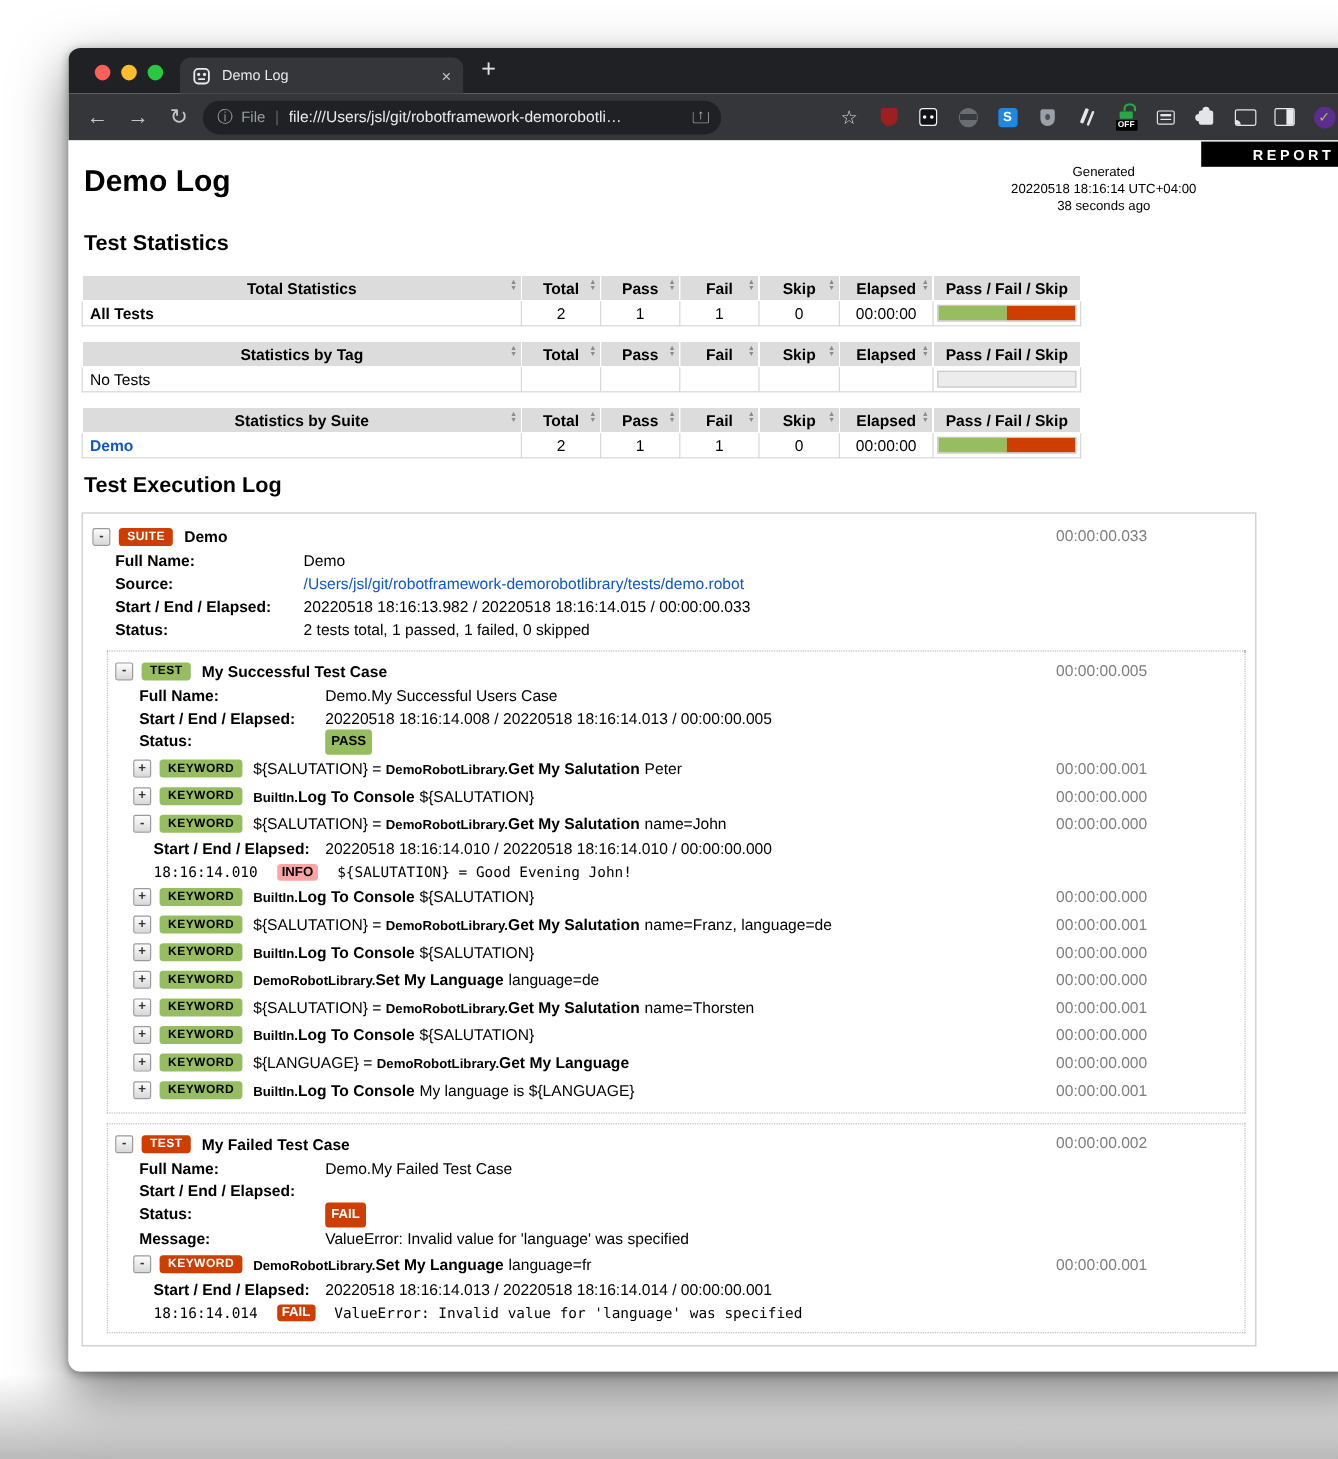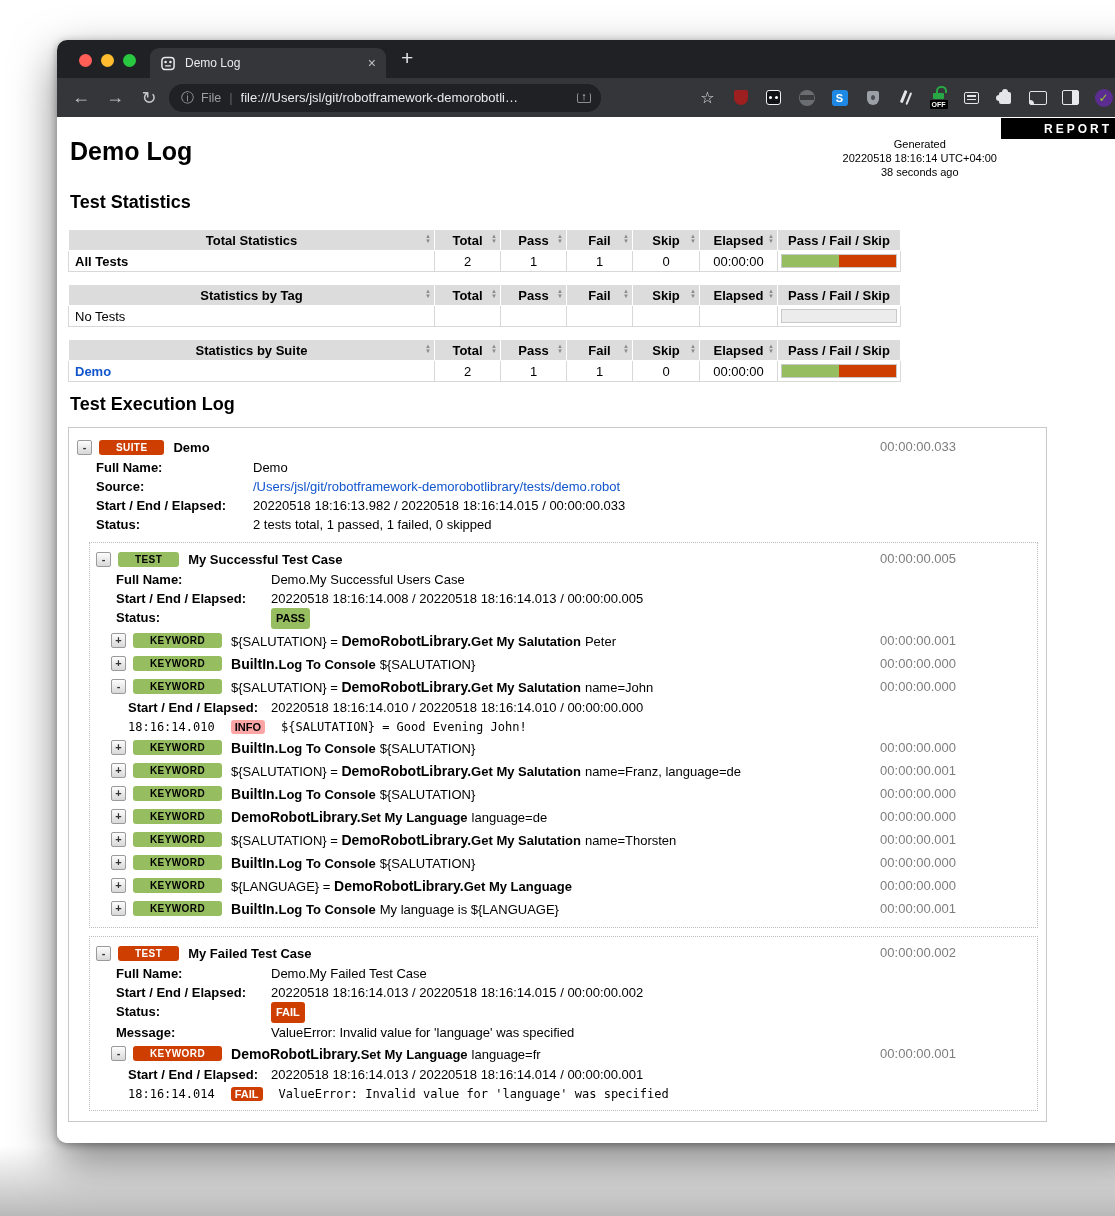--- a/index.html
+++ b/index.html
@@ -79,32 +79,32 @@
   a.src{color:#15c;text-decoration:none;cursor:pointer;}
   .bar{width:114px;height:12px;margin:0 auto;background:#ececec;border:1px solid #c9c9c9;display:flex;overflow:hidden;}
   .bar span{height:100%;display:block;}
   
   .exec{position:absolute;left:11px;top:310px;width:977px;border:1px solid #c9c9c9;padding:8px 8px 10px 8px;box-sizing:content-box;
         width:961px;font-size:13px;}
   .exec{position:absolute;}
   .row-header{display:flex;align-items:center;height:22px;}
   .toggle{flex:none;width:13px;height:13px;border:1px solid #9a9a9a;border-radius:2px;background:linear-gradient(#fdfdfd,#d8d8d8);
           display:inline-flex;align-items:center;justify-content:center;font-size:11px;font-weight:bold;color:#333;line-height:1;cursor:pointer;margin-right:7px;}
-  .badge{display:inline-block;font-size:10px;font-weight:bold;padding:2px 17px;border-radius:3px;letter-spacing:.4px;margin-right:9px;}
+  .badge{display:inline-block;font-size:10px;font-weight:bold;padding:2px 7px;border-radius:3px;letter-spacing:.4px;margin-right:9px;}
   .badge.g{color:#000;} .badge.r{color:#fff;}
   .ename{font-weight:bold;}
   .elapsed{position:absolute;right:90px;color:#7d7d7d;line-height:22px;}
   .meta-row{display:flex;line-height:19px;}
   .meta-label{font-weight:bold;flex:none;}
   .suite-kids .meta-row{margin-left:19px;} .suite-kids .meta-label{width:157px;}
   .testbox{margin:8px 0 0 12px;border:1px dotted #bdbdbd;padding:5px 6px 7px;}
   .testbox .meta-row{margin-left:20px;} .testbox .meta-label{width:155px;}
   .kw-row{display:flex;align-items:center;height:23px;margin-left:15px;}
   .kw-text{white-space:nowrap;}
-  .lib{font-size:14px;font-weight:bold;}
+  .lib{font-size:11px;font-weight:bold;}
   .kwname{font-weight:bold;}
   .args{margin-left:4px;}
   .kw-details .meta-row{margin-left:32px;} .kw-details .meta-label{width:143px;}
   .msg-row{display:flex;align-items:center;height:19px;margin-left:32px;font-family:"DejaVu Sans Mono","Liberation Mono",monospace;font-size:12px;}
   .msg-time{margin-right:16px;}
   .level{font-family:"Liberation Sans",sans-serif;font-size:11px;font-weight:bold;padding:1px 4px;border-radius:3px;margin-right:16px;}
   .level.info{color:#000;}
   .level.fail{color:#fff;}
   .status-badge{display:inline-block;font-size:11px;font-weight:bold;padding:1px 5px;border-radius:3px;}
   .status-badge.g{color:#000;} .status-badge.r{color:#fff;}
@@ -530,21 +530,20 @@
           <span class="badge r" style="background: rgb(206, 62, 1);">TEST</span>
           <span class="ename">My Failed Test Case</span>
           <span class="elapsed">00:00:00.002</span>
         </div>
         <div class="meta-row">
             <span class="meta-label">Full Name:</span>
             <span>Demo.My Failed Test Case</span>
           </div>
         <div class="meta-row">
             <span class="meta-label">Start / End / Elapsed:</span>
-            <span>20220518 18:16:14.013 / 20220518 18:16:14.015 / 00:00:00.002</span>
           </div>
         <div class="meta-row">
             <span class="meta-label">Status:</span>
             <span class="status-badge r" style="background: rgb(206, 62, 1);">FAIL</span>
           </div>
         <div class="meta-row">
             <span class="meta-label">Message:</span>
             <span>ValueError: Invalid value for 'language' was specified</span>
           </div>
 

